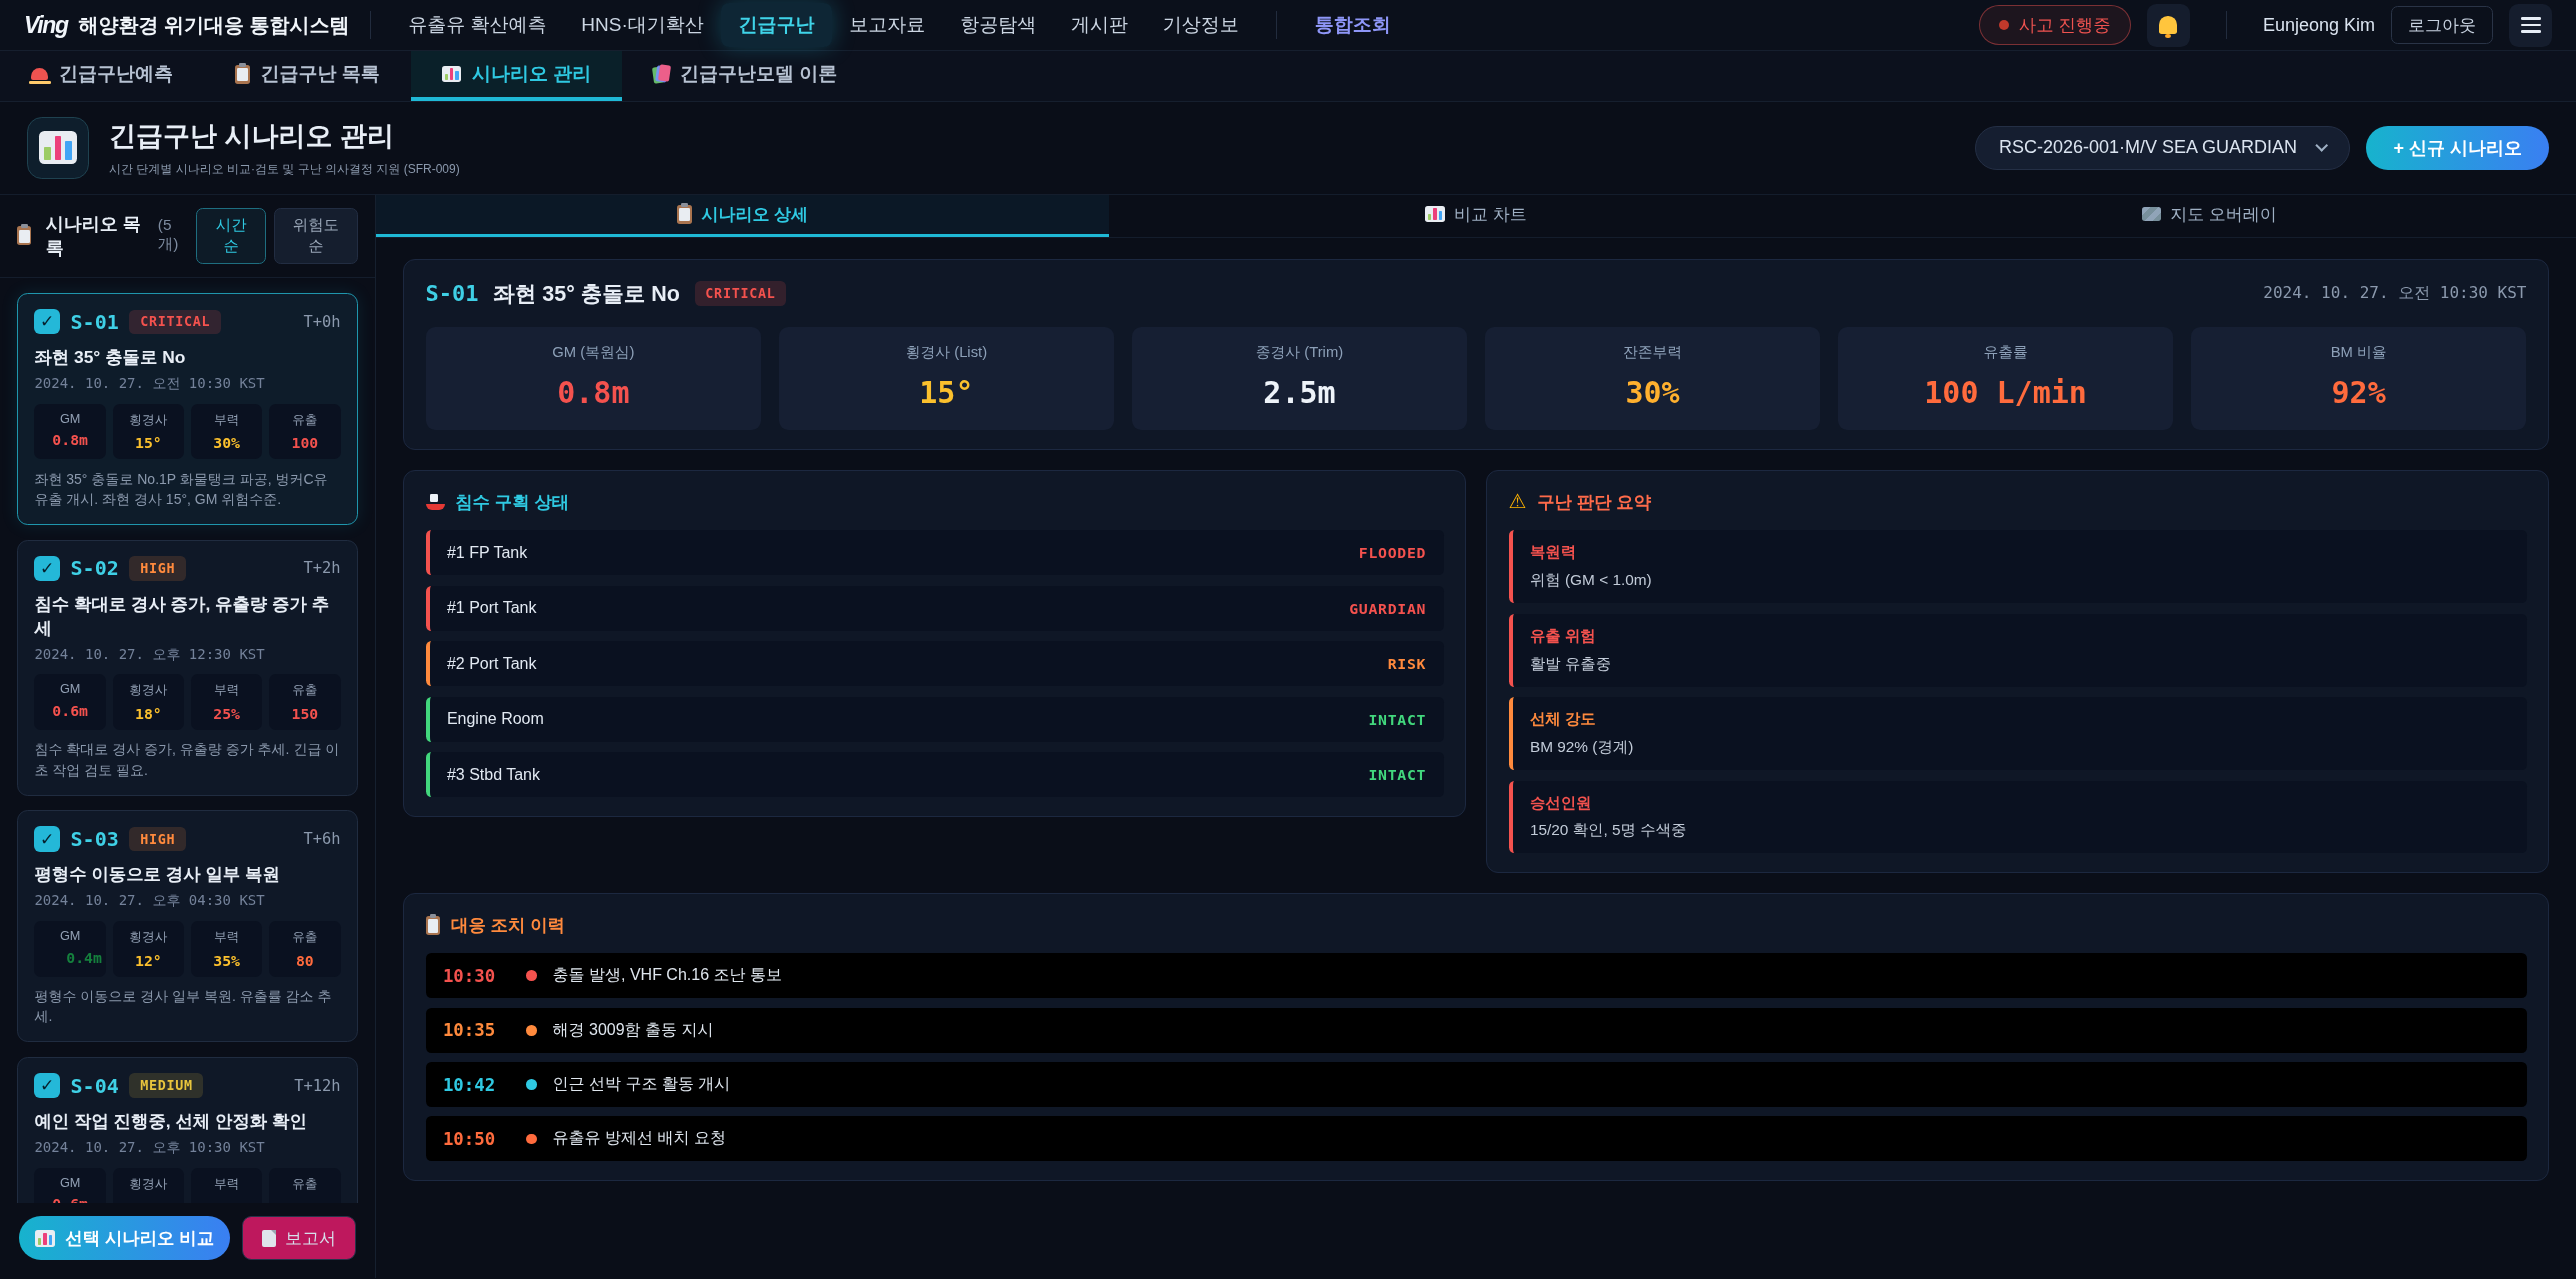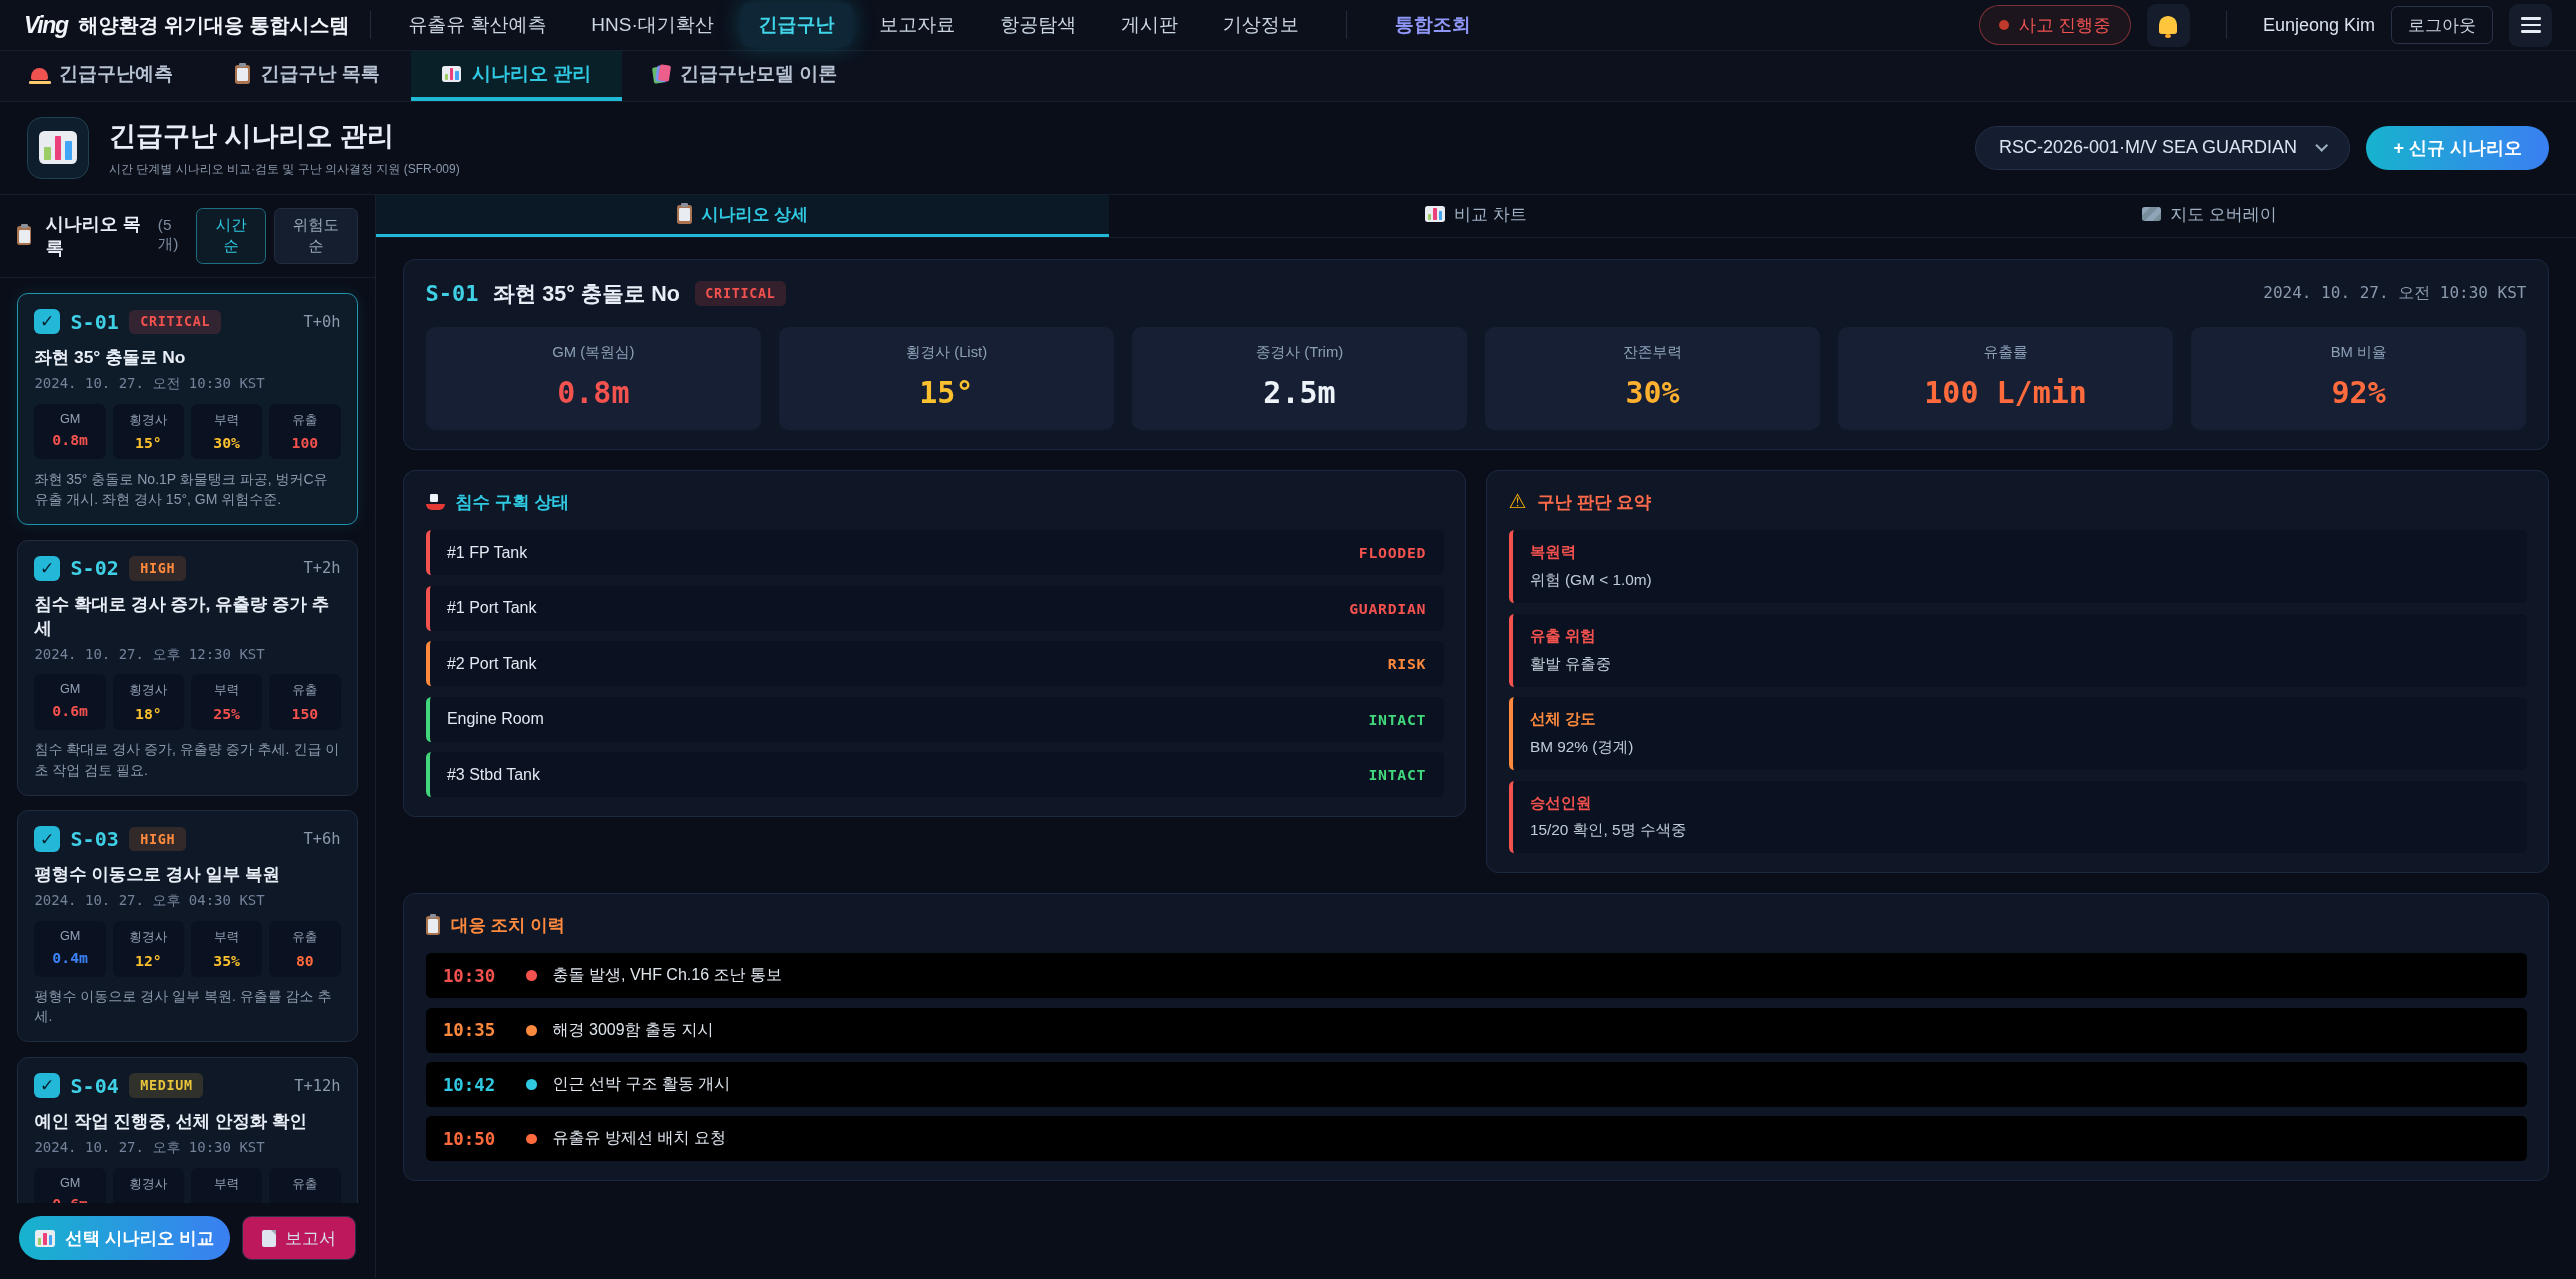--- a/index.html
+++ b/index.html
@@ -11,21 +11,21 @@
   }
   .mono { font-family:"DejaVu Sans Mono",monospace; }
 
   
   .app-header { height:51px; display:flex; align-items:center; padding:0 24px;
     background:#0b101b; border-bottom:1.3px solid #161f2e; }
   .logo { display:flex; align-items:center; gap:10.7px; }
   .logo-mark { font-style:italic; font-weight:bold; font-size:23px; color:#f2f6fb; letter-spacing:-1.3px;}
   .logo-title { font-size:20px; font-weight:bold; color:#f2f6fb; }
   .vdiv { width:1.3px; height:28px; background:#222c3e; margin:0 20px; }
-  .nav { display:flex; align-items:center; gap:10px; }
+  .nav { display:flex; align-items:center; gap:0; }
   .nav-item { padding:9.4px 17.4px; font-size:19px; color:#ccd6e3; border-radius:8px; cursor:pointer; white-space:nowrap; }
   .nav-item.active { color:#3fd4e8; background:rgba(34,180,210,.14); box-shadow:0 0 23px rgba(34,180,210,.30); font-weight:bold; }
   .nav-item.accent { color:#8e96f7; font-weight:bold; }
   .header-right { margin-left:auto; display:flex; align-items:center; gap:16px; }
   .incident-badge { display:flex; align-items:center; gap:9.4px; color:#ef5350; font-size:17.4px;
     border:1.3px solid rgba(239,83,80,.45); background:rgba(239,83,80,.08); border-radius:670px; padding:6.7px 19px; }
   .incident-dot { width:10.7px; height:10.7px; border-radius:50%; background:#c0392b; }
   .icon-btn { width:43px; height:43px; border-radius:9.4px; background:#151d2d; display:flex; align-items:center; justify-content:center; cursor:pointer; }
   .user-name { font-size:18px; color:#dbe4f0; }
   .logout-btn { border:1.3px solid #2a3447; border-radius:6.7px; padding:6.7px 16px; font-size:17px; color:#c7d1df; background:transparent; cursor:pointer; }
@@ -305,21 +305,21 @@
           <span class="checkbox"></span>
           <span class="sid mono">S-03</span>
           <span class="badge mono" style="color: rgb(255, 138, 61); background-color: rgba(255, 138, 61, 0.15);">HIGH</span>
           <span class="toffset mono">T+6h</span>
         </div>
         <div class="scard-title">평형수 이동으로 경사 일부 복원</div>
         <div class="scard-date mono">2024. 10. 27. 오후 04:30 KST</div>
         <div class="stats">
           <div class="stat">
               <div class="stat-label">GM</div>
-              <div class="stat-value mono" style="color: #3b82f6;">0.4m</div>
+              <div class="stat-value mono" style="color: #15803d; text-align: right;">0.4m</div>
             </div>
           <div class="stat">
               <div class="stat-label">횡경사</div>
               <div class="stat-value mono" style="color: rgb(251, 192, 45);">12°</div>
             </div>
           <div class="stat">
               <div class="stat-label">부력</div>
               <div class="stat-value mono" style="color: rgb(251, 192, 45);">35%</div>
             </div>
           <div class="stat">

